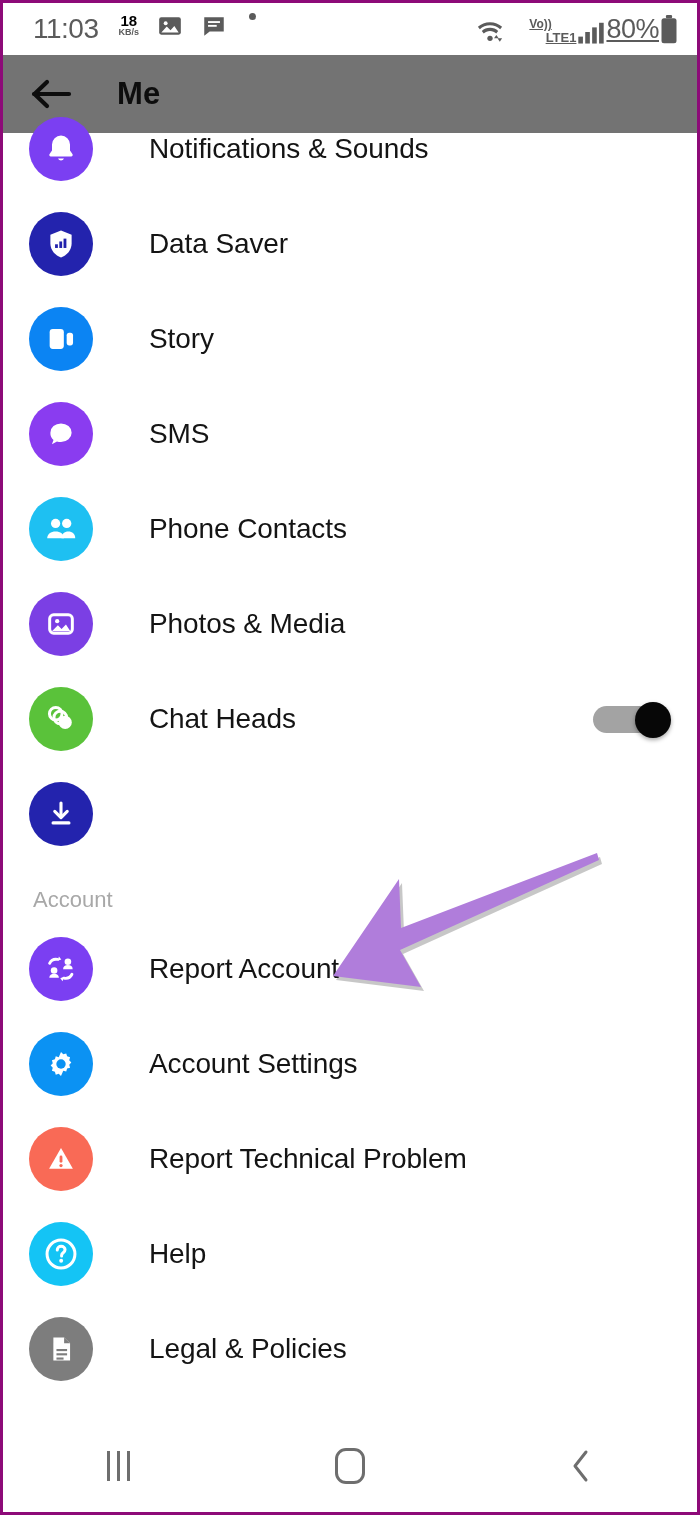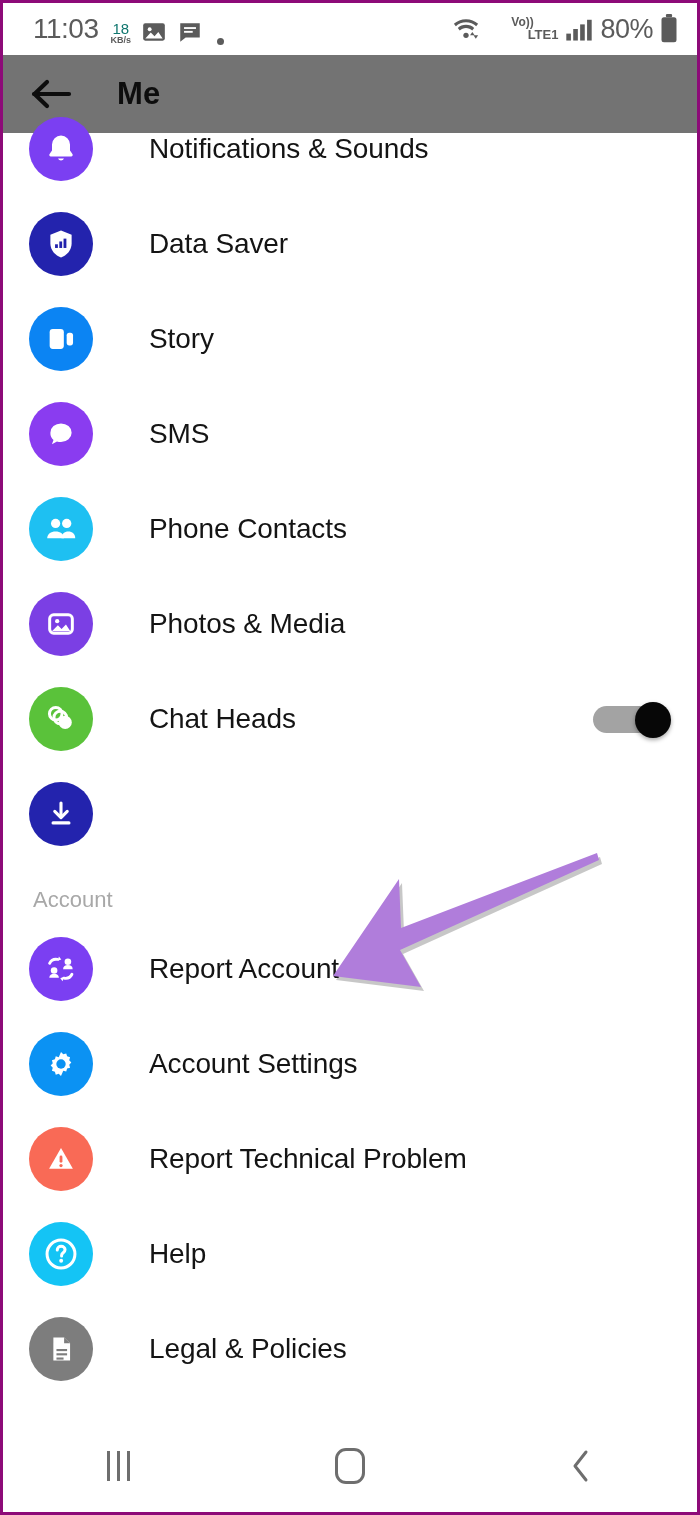--- a/index.html
+++ b/index.html
@@ -19,31 +19,31 @@
 
   
   .statusbar {
     position: relative;
     height: 52px;
     display: flex;
     align-items: center;
     padding: 0 18px 0 30px;
     color: #5b5b5b;
   }
-  .sb-left { display: flex; align-items: flex-end; gap: 10px; }
+  .sb-left { display: flex; align-items: flex-start; gap: 18px; }
   .sb-time { font-size: 28px; color: #5b5b5b; letter-spacing: -0.5px; }
   .sb-speed {
     display: flex; flex-direction: column; align-items: center;
     line-height: 1; margin-left: 2px;
   }
-  .sb-speed .num { font-size: 15px; font-weight: 400; color: #0f766e; }
+  .sb-speed .num { font-size: 15px; font-weight: 700; color: #000000; }
   .sb-speed .unit { font-size: 9px; font-weight: 700; color: #5b5b5b; }
   .sb-icon { display: inline-flex; align-items: center; }
   .sb-dot { width: 7px; height: 7px; border-radius: 50%; background: #5b5b5b; margin-left: 4px; }
-  .sb-right { margin-left: auto; display: flex; align-items: center; gap: 6px; }
+  .sb-right { margin-left: auto; display: flex; align-items: flex-end; gap: 0; text-decoration: underline; }
   .volte {
     display: flex; flex-direction: column; align-items: center;
     line-height: 1.05; color: #5b5b5b;
   }
   .volte .vo { font-size: 12px; font-weight: 700; }
   .volte .lte { font-size: 13px; font-weight: 700; padding-left: 41px; }
   .sb-batt { font-size: 27px; color: #5b5b5b; letter-spacing: -0.5px; }
 
   
   .appbar {

